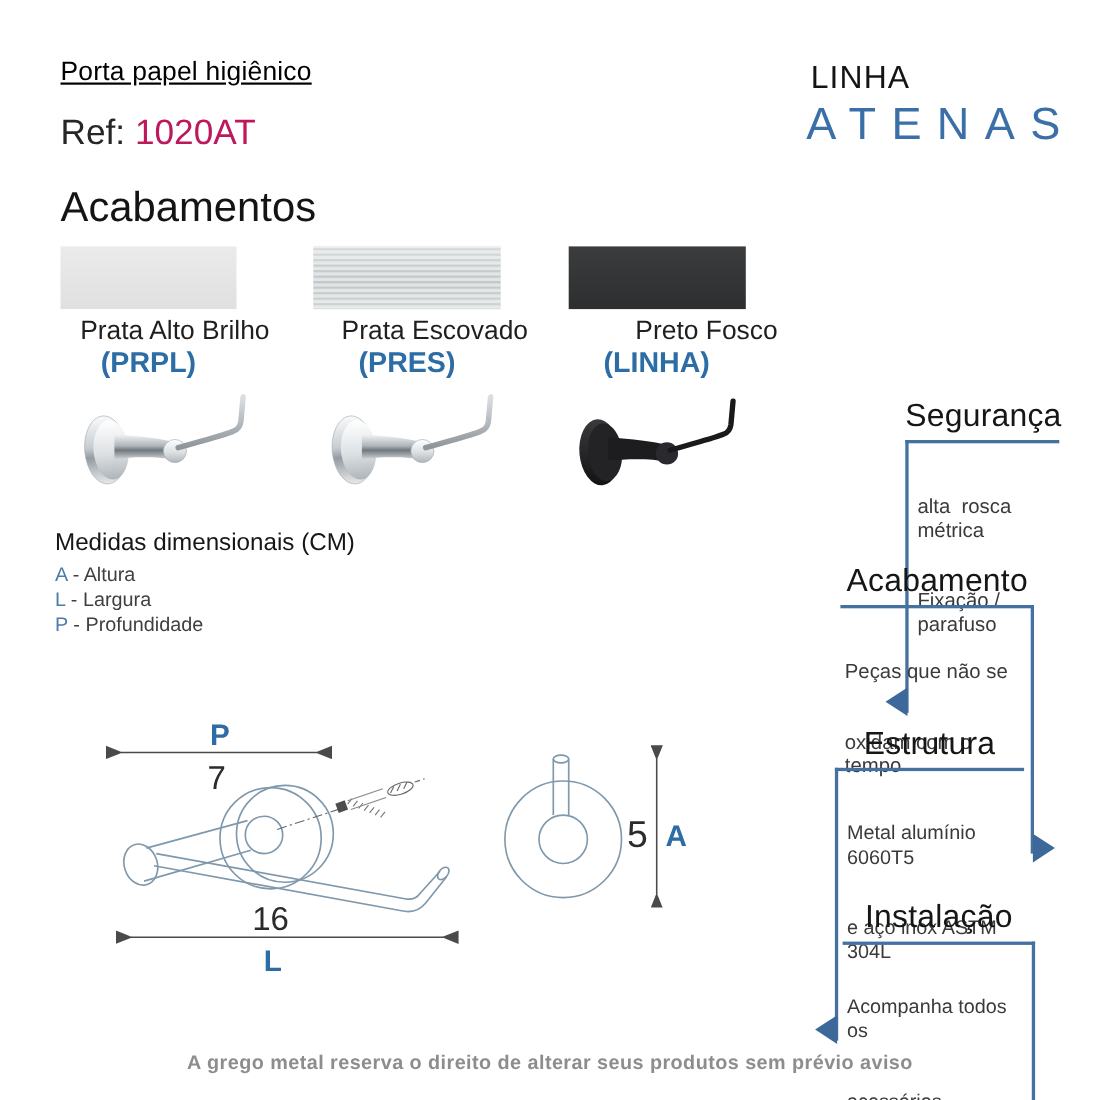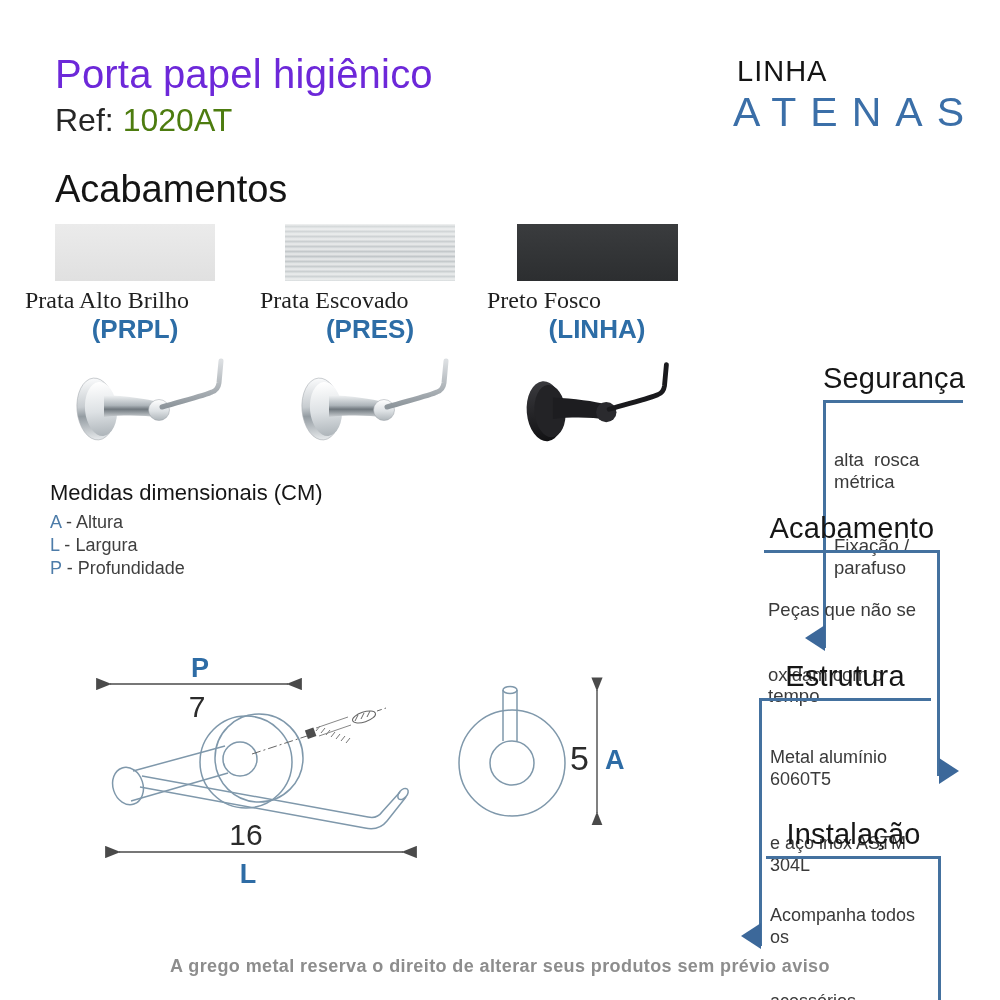--- a/index.html
+++ b/index.html
@@ -1,36 +1,36 @@
 <!DOCTYPE html>
 <html><head>
 <meta charset="utf-8">
 <style>
   * { margin:0; padding:0; box-sizing:border-box; }
   html,body { background:#fff; }
   body { font-family:"Liberation Sans", sans-serif; color:#222; }
   .canvas { position:relative; width:1000px; height:1000px; background:#fff; overflow:hidden; }
 
   
-  .title       { position:absolute; left:55px; top:52px; font-size:40px; color:#6d28d9; letter-spacing:.2px; }
+  .title       { position:absolute; left:55px; top:52px; font-size:24px; color:#000000; letter-spacing:.2px;text-decoration:underline; }
   .ref-line    { position:absolute; left:55px; top:102px; font-size:32px; color:#262626; }
-  .ref-value   { color:#4d7c0f; margin-left:9px; }
+  .ref-value   { color:#be185d; margin-left:9px; }
   .brand-linha { position:absolute; left:737px; top:55px; font-size:29px; font-weight:normal; color:#141414; letter-spacing:1px; }
   .brand-name  { position:absolute; left:733px; top:89px; font-size:41px; color:#3b6fa8; letter-spacing:14px; }
 
   
   .section-finishes { position:absolute; left:55px; top:168px; font-size:38px; color:#141414; }
   .swatch { position:absolute; top:224px; height:57px; }
   .swatch-1 { left:55px;  width:160px; background:linear-gradient(#ebebeb,#e0e0e0); }
   .swatch-2 { left:285px; width:170px;
               background:linear-gradient(#d6d9da,#bfc3c5 55%,#cfd3d4),
                          repeating-linear-gradient(180deg, rgba(255,255,255,.55) 0 1px, rgba(140,146,150,.35) 2px 3px, rgba(235,238,239,.6) 4px 5px);
               background-blend-mode:overlay; }
   .swatch-3 { left:517px; width:161px; background:linear-gradient(#3a3c3e,#2c2e30); }
-  .finish-name { position:absolute; top:287px; width:220px; text-align:left; font-size:24px; color:#1f1f1f;font-family:Liberation Serif, serif; }
+  .finish-name { position:absolute; top:287px; width:220px; text-align:right; font-size:24px; color:#1f1f1f; }
   .finish-code { position:absolute; top:314px; width:220px; text-align:center; font-size:26px; font-weight:bold; color:#2d6da6; }
   .fc-1 { left:25px; } .fc-2 { left:260px; } .fc-3 { left:487px; }
 
   
   .products { position:absolute; left:30px; top:347px; }
 
   
   .medidas-title { position:absolute; left:50px; top:480px; font-size:22px; color:#161616; }
   .legend { position:absolute; left:50px; top:511px; font-size:18px; color:#3f3f3f; line-height:23px; }
   .legend .key { color:#4d7ca9; }

